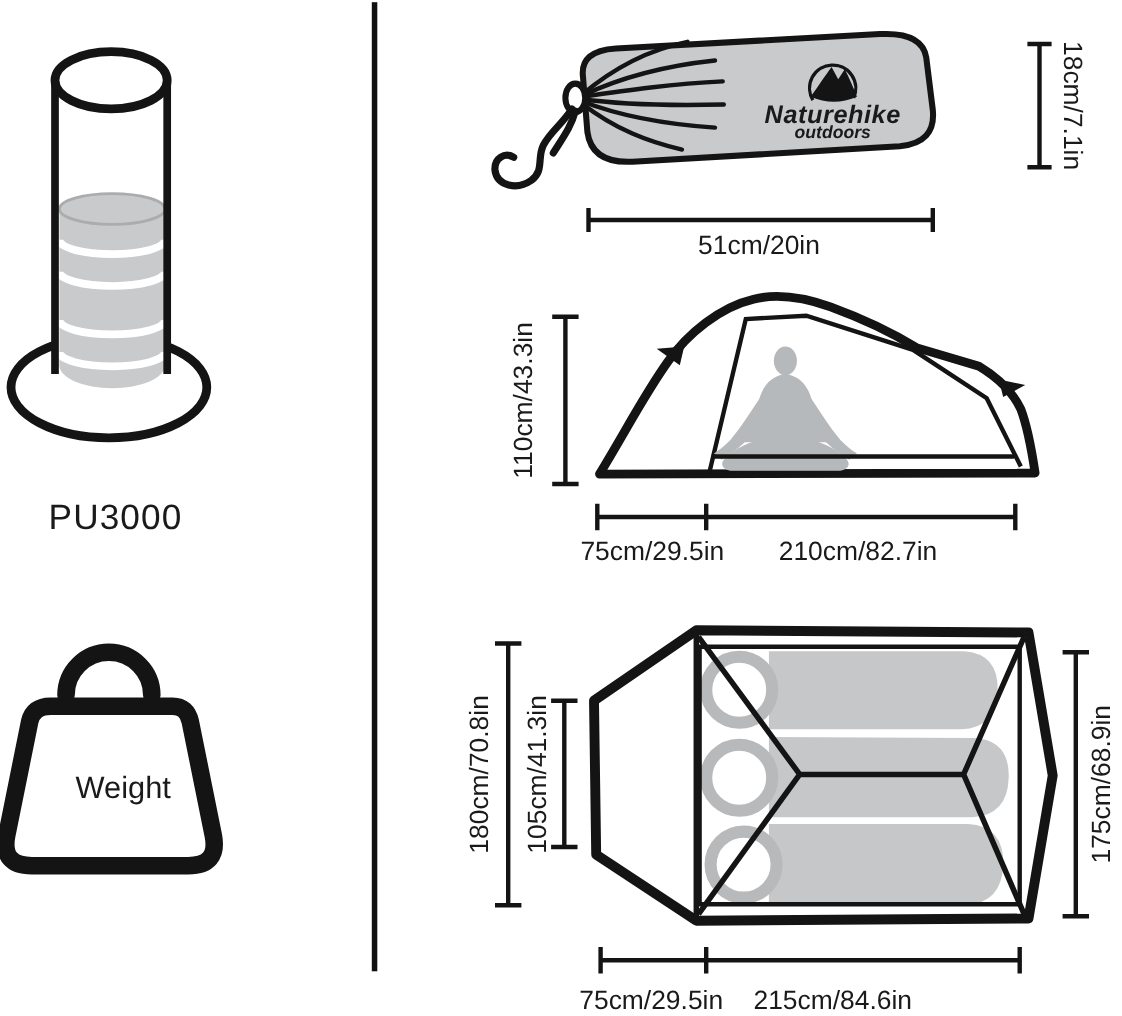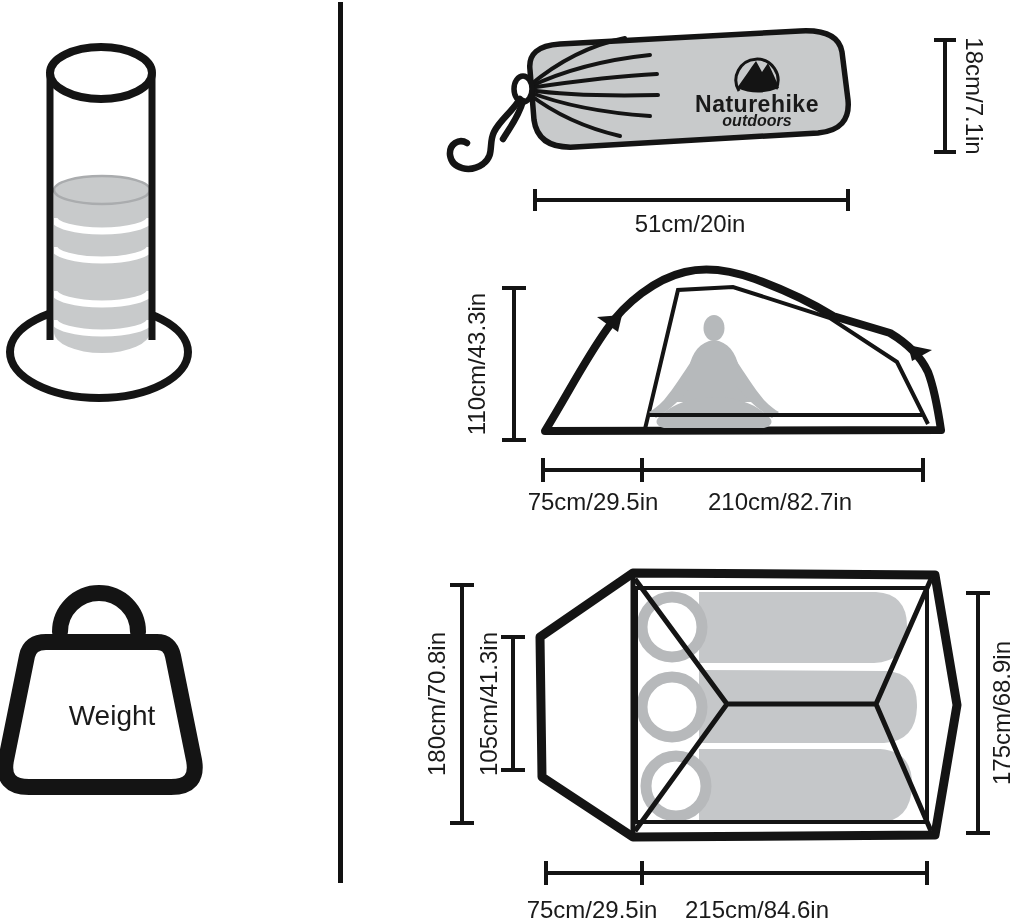--- a/index.html
+++ b/index.html
@@ -11,21 +11,21 @@
   .divider{position:absolute;left:338px;top:2px;width:5px;height:881px;background:#111;}
   .lbl{
     position:absolute;transform:translate(-50%,-50%);
     white-space:nowrap;font-size:24px;color:#1a1a1a;line-height:1;
   }
   .lbl.ccw{transform:translate(-50%,-50%) rotate(-90deg);}
   .lbl.cw{transform:translate(-50%,-50%) rotate(90deg);}
   .lbl.pu{font-size:32px;letter-spacing:1px;}
   .lbl.weight-word{font-size:28px;font-weight:500;margin-left:12px;}
   .lbl.weight-val{font-size:32px;font-weight:700;}
-  .lbl.brand{font-size:23px;font-weight:700;letter-spacing:0.5px;}
+  .lbl.brand{font-size:23px;font-weight:700;font-style:italic;letter-spacing:0.5px;}
   .lbl.tagline{font-size:16px;font-weight:600;font-style:italic;}
 </style>
 </head>
 <body>
 
 <div class="canvas">
 
   <div class="divider"></div>
 
   <svg class="abs" style="left:0;top:28px;width:212px;height:385px" viewBox="0 28 212 385">
@@ -41,20 +41,21 @@
       <path d="M54,218 A48,13 0 0 0 150,218"></path>
       <path d="M54,247 A48,13 0 0 0 150,247"></path>
       <path d="M54,291 A48,13 0 0 0 150,291"></path>
       <path d="M54,320 A48,13 0 0 0 150,320"></path>
     </g>
 
     <path d="M50,74 L50,340 M152,74 L152,340" stroke="#141414" stroke-width="7" fill="none"></path>
 
     <ellipse cx="101" cy="73" rx="51" ry="26" fill="#ffffff" stroke="#141414" stroke-width="8"></ellipse>
   </svg>
+  <div class="lbl pu" style="left:105px;top:470px">PU3000</div>
 
   <svg class="abs" style="left:0;top:570px;width:215px;height:235px" viewBox="0 570 215 235">
     <path d="M60,632 A39,39 0 1 1 138,632" fill="none" stroke="#141414" stroke-width="16" stroke-linecap="round"></path>
     <path d="M46,642 L157,642 Q170,642 173,656 L194,760 Q199,787 171,787 L29,787 Q1,787 6,760 L27,656 Q30,642 46,642 Z" fill="#ffffff" stroke="#141414" stroke-width="16" stroke-linejoin="round"></path>
   </svg>
   <div class="lbl weight-word" style="left:100px;top:716px">Weight</div>
 
   <svg class="abs" style="left:440px;top:20px;width:580px;height:225px" viewBox="440 20 580 225">
 
     <path d="M560,44 L800,31 Q838,29 842,52 L848,100 Q851,130 818,133 L575,147 Q538,149 534,120 L530,70 Q527,46 560,44 Z" fill="#c8cacb" stroke="#141414" stroke-width="5.5" stroke-linejoin="round"></path>

